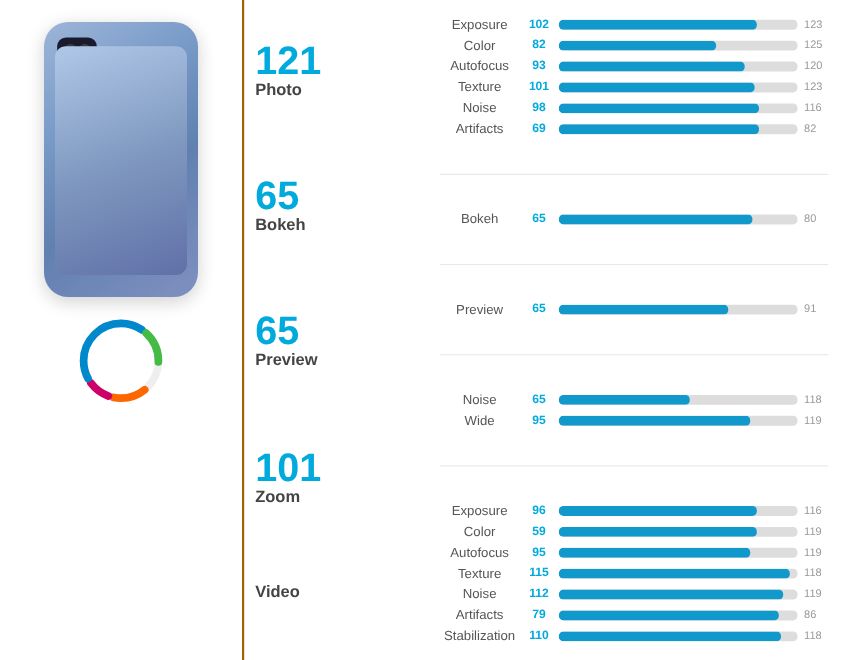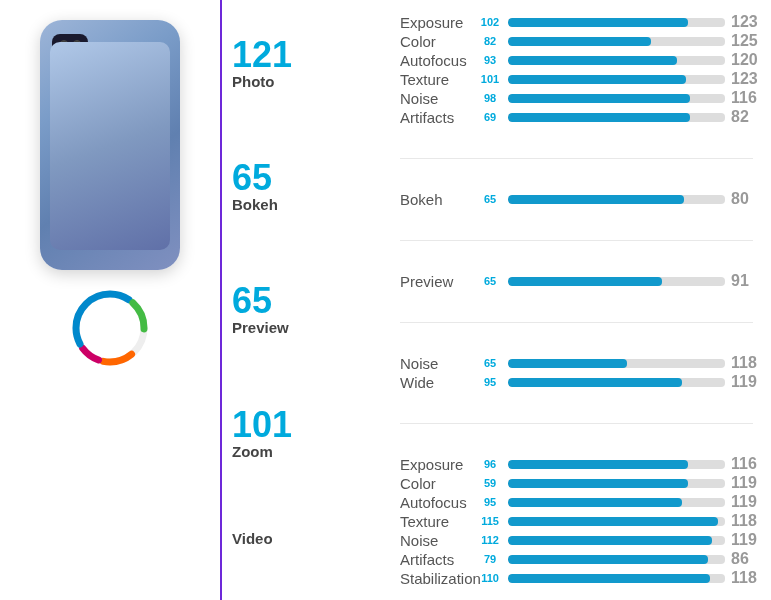--- a/index.html
+++ b/index.html
@@ -117,21 +117,21 @@
       margin-top: 1px;
     }
 
     
     .middle-panel {
       width: 160px;
       display: flex;
       flex-direction: column;
       justify-content: space-around;
       padding: 2px 0 18px 10px;
-      border-left: 2px solid #6d28d9;
+      border-left: 2px solid #a16207;
       flex-shrink: 0;
     }
     .score-block {
       display: flex;
       flex-direction: column;
       align-items: flex-start;
       padding: 4px 0;
     }
     .score-number {
       font-size: 36px;
@@ -160,23 +160,23 @@
       gap: 3px;
     }
 
     .bar-row {
       display: flex;
       align-items: center;
       gap: 6px;
       height: 16px;
     }
     .bar-name {
-      font-size: 15px;
+      font-size: 12px;
       color: #555;
-      text-align: left;
+      text-align: center;
       width: 72px;
       flex-shrink: 0;
     }
     .bar-score {
       font-size: 11px;
       font-weight: 700;
       color: #00aadd;
       width: 24px;
       flex-shrink: 0;
       text-align: center;
@@ -188,25 +188,24 @@
       border-radius: 4px;
       overflow: hidden;
       position: relative;
     }
     .bar-fill {
       height: 100%;
       background: #1199cc;
       border-radius: 4px;
     }
     .bar-max {
-      font-size: 16px;
+      font-size: 10px;
       color: #999;
       width: 22px;
       flex-shrink: 0;
-      font-weight: bold;
     }
 
     .section-divider {
       border: none;
       border-top: 1px solid #e8e8e8;
       margin: 2px 0;
     }
   </style>
 </head>
 <body>

